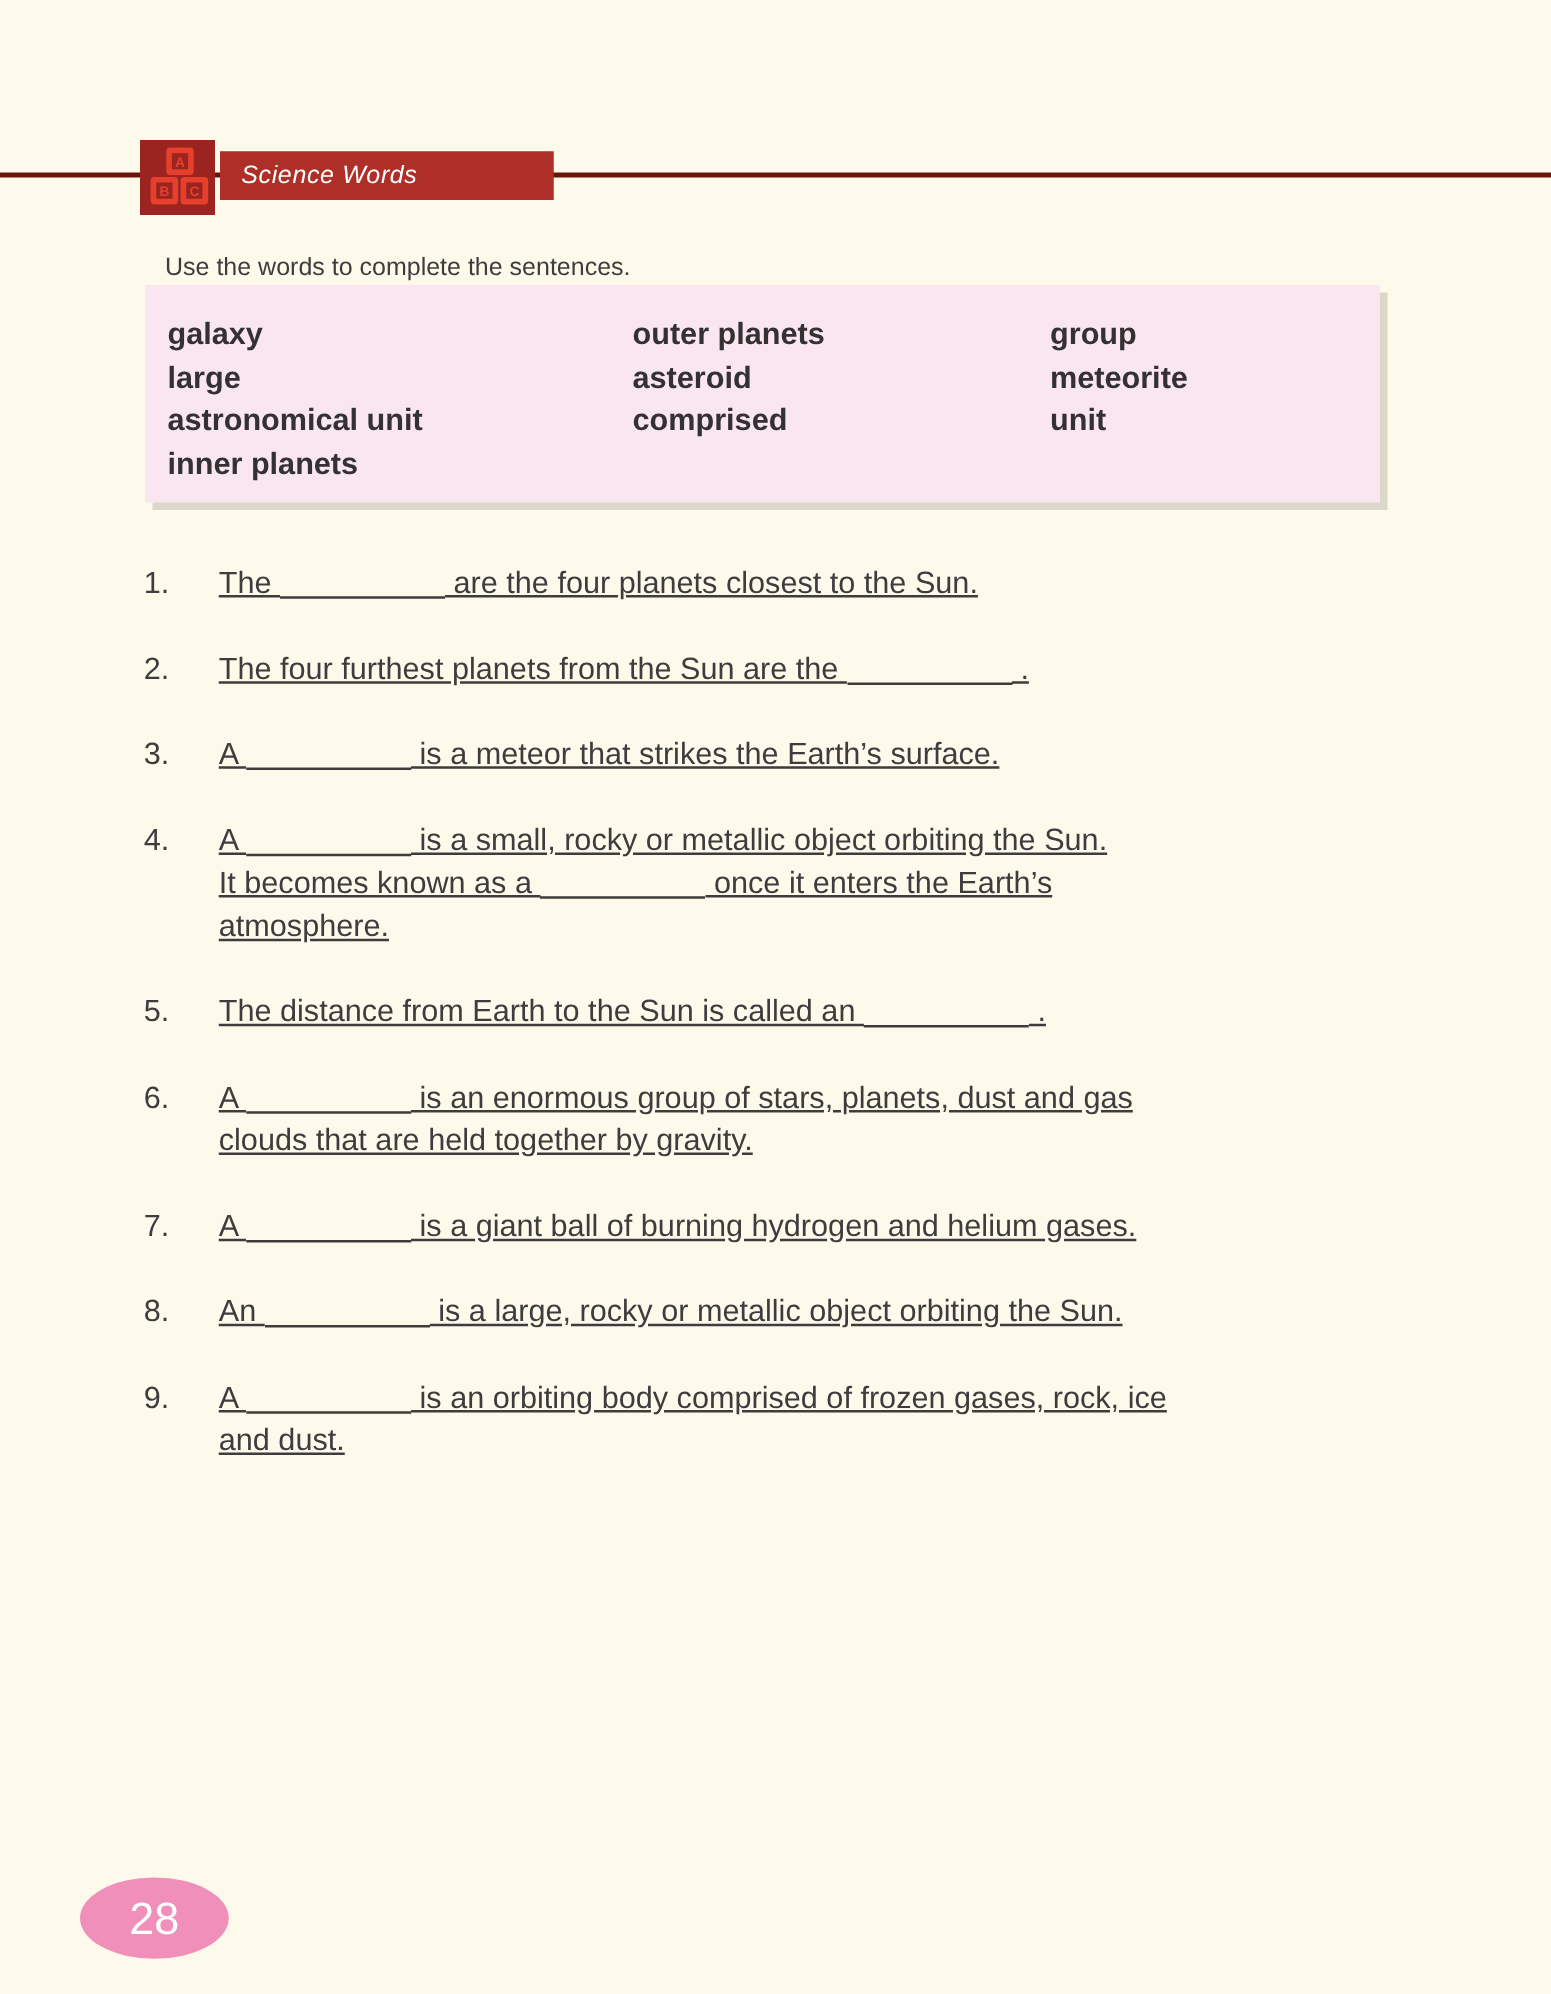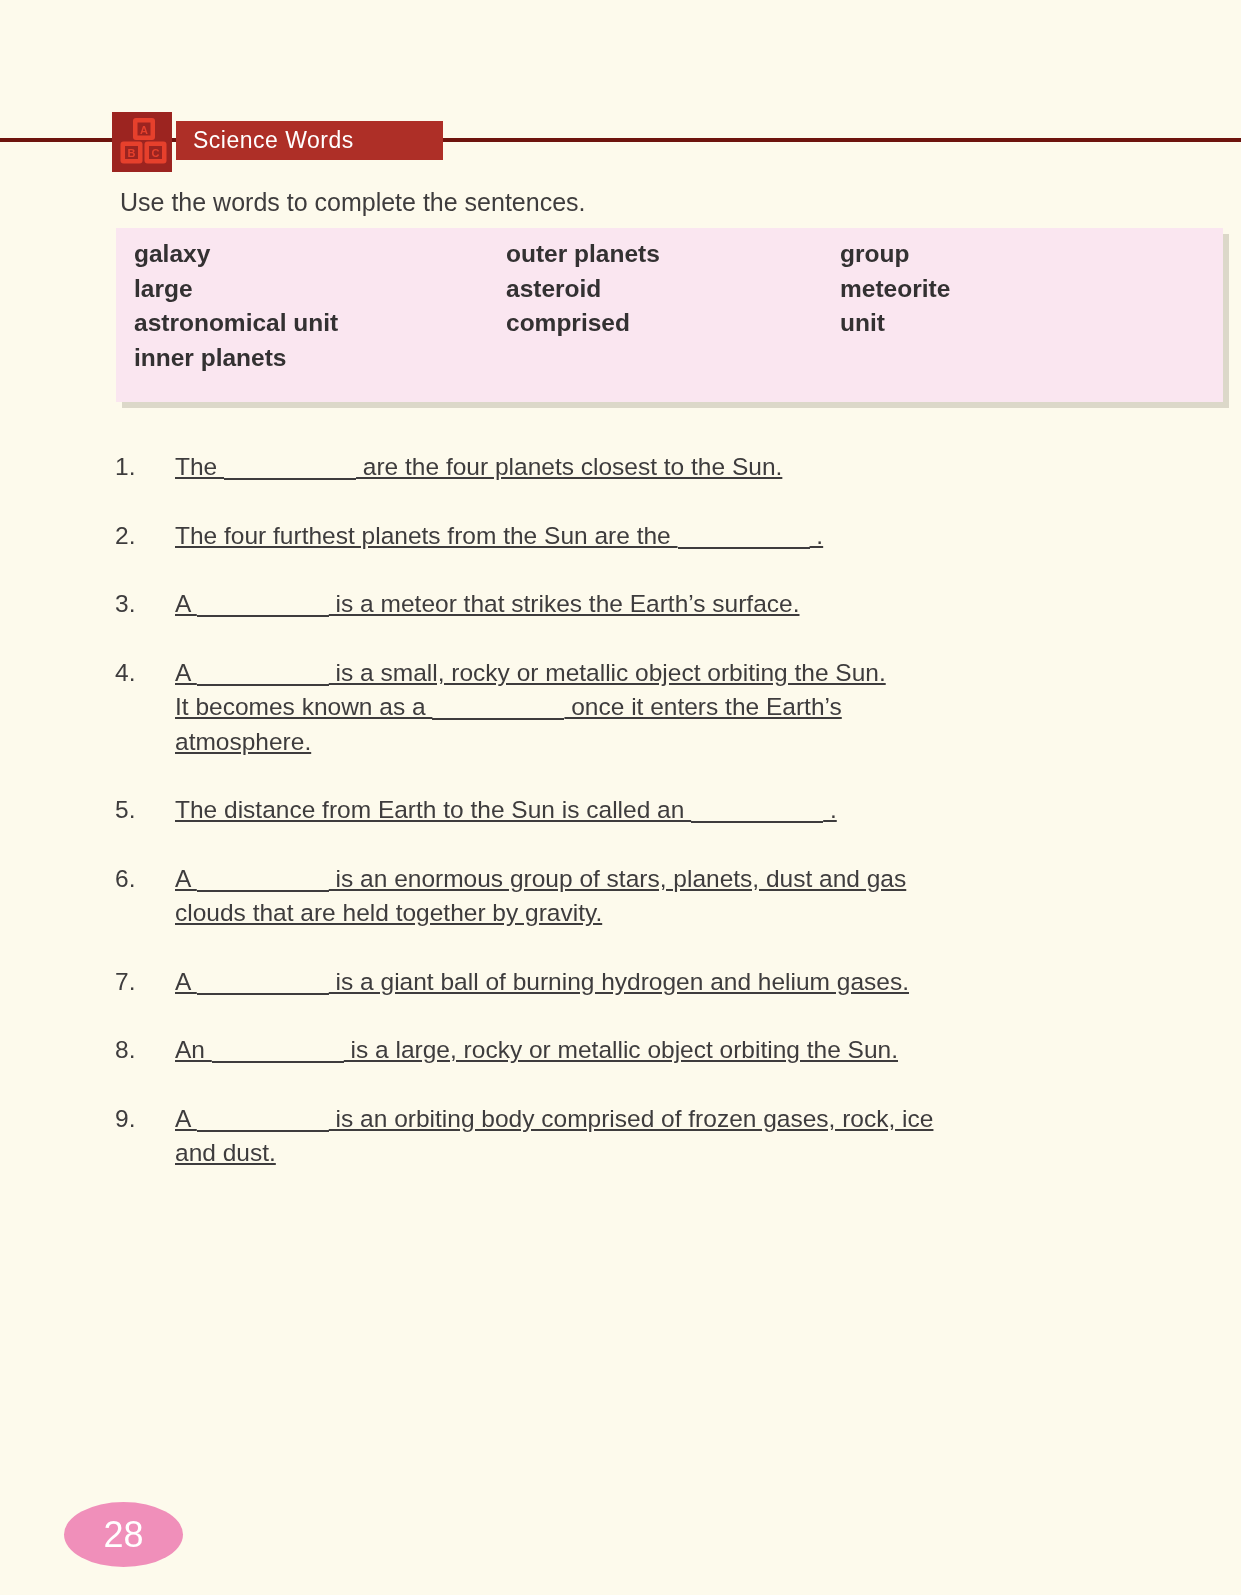--- a/index.html
+++ b/index.html
@@ -37,40 +37,41 @@
     left: 176px; top: 121px;
     width: 267px; height: 39px;
     background: #ae2f27;
     z-index: 2;
     display: flex;
     align-items: center;
     padding-left: 17px;
   }
   .banner .title {
     color: #ffffff;
-    font-size: 23px;
+    font-size: 20px;
     letter-spacing: 0.5px;
+    font-style: italic;
   }
 
   .instructions {
     position: absolute;
     left: 116px; top: 183px;
-    margin: 4px;
-    font-size: 25px;
+    margin: 16px;
+    font-size: 20px;
     line-height: 30px;
   }
 
   
   .word-bank {
     position: absolute;
     left: 116px; top: 228px;
-    width: 1107px; height: 174px;
+    width: 988px; height: 174px;
     background: #fae6f0;
     box-shadow: 6px 6px 0 #dcd8c9;
-    padding: 9px 0 0 18px;
+    padding: 23px 0 0 18px;
     display: grid;
     grid-template-columns: 372px 334px 1fr;
     z-index: 1;
   }
   .wb-col { display: flex; flex-direction: column; }
   .wb-word {
     font-weight: bold;
     font-size: 24.5px;
     line-height: 34.5px;
     color: #333132;

